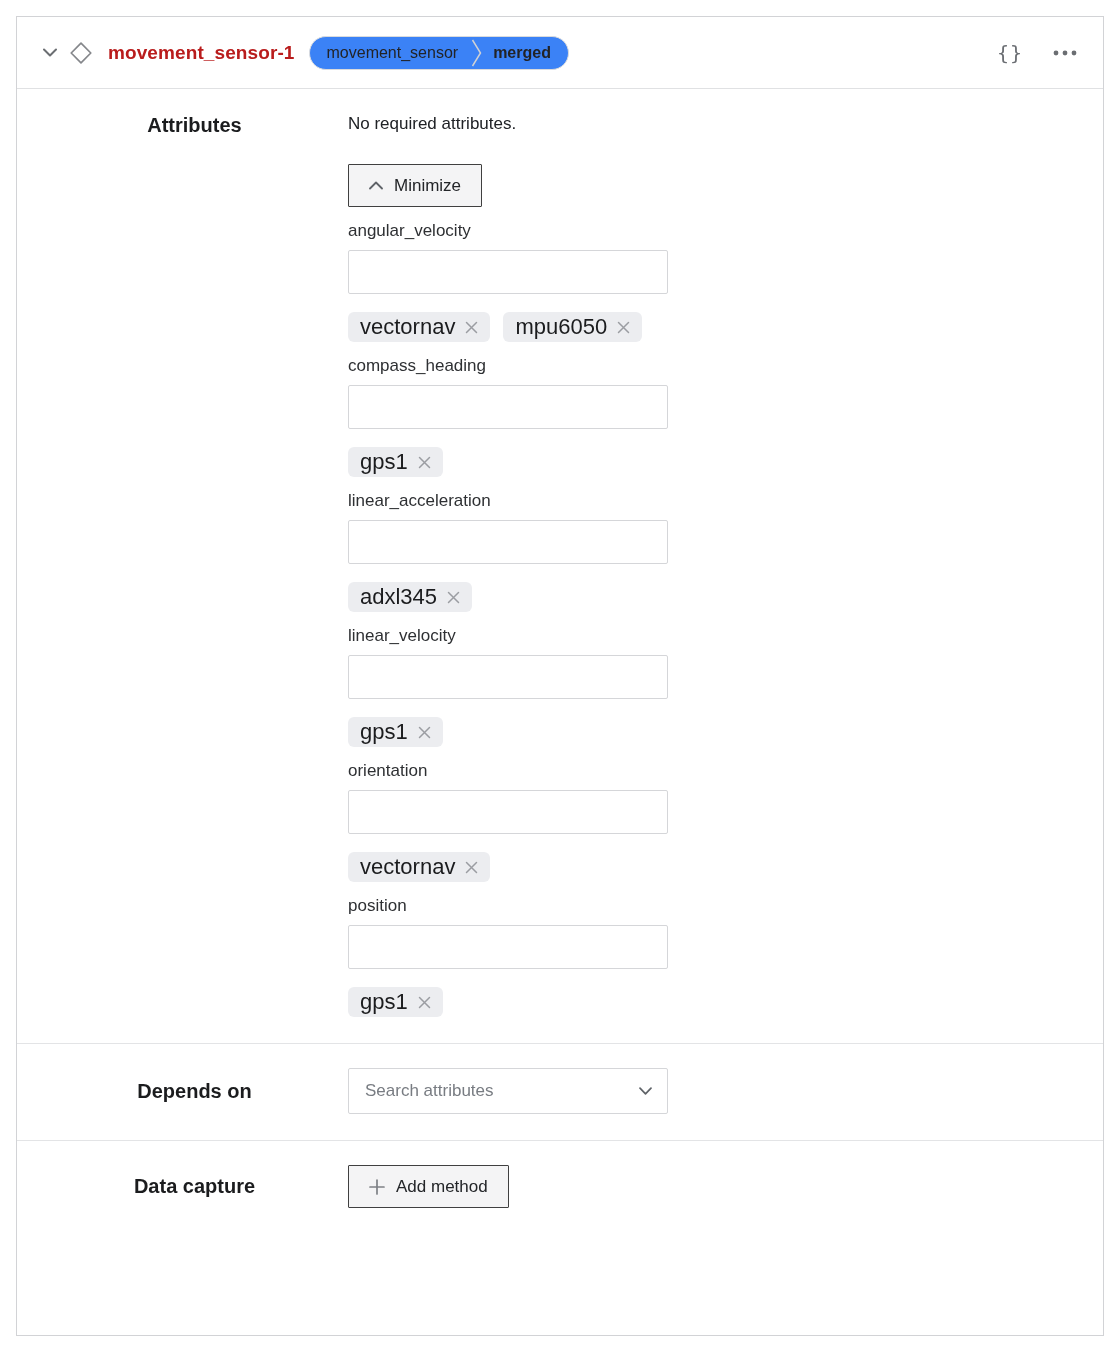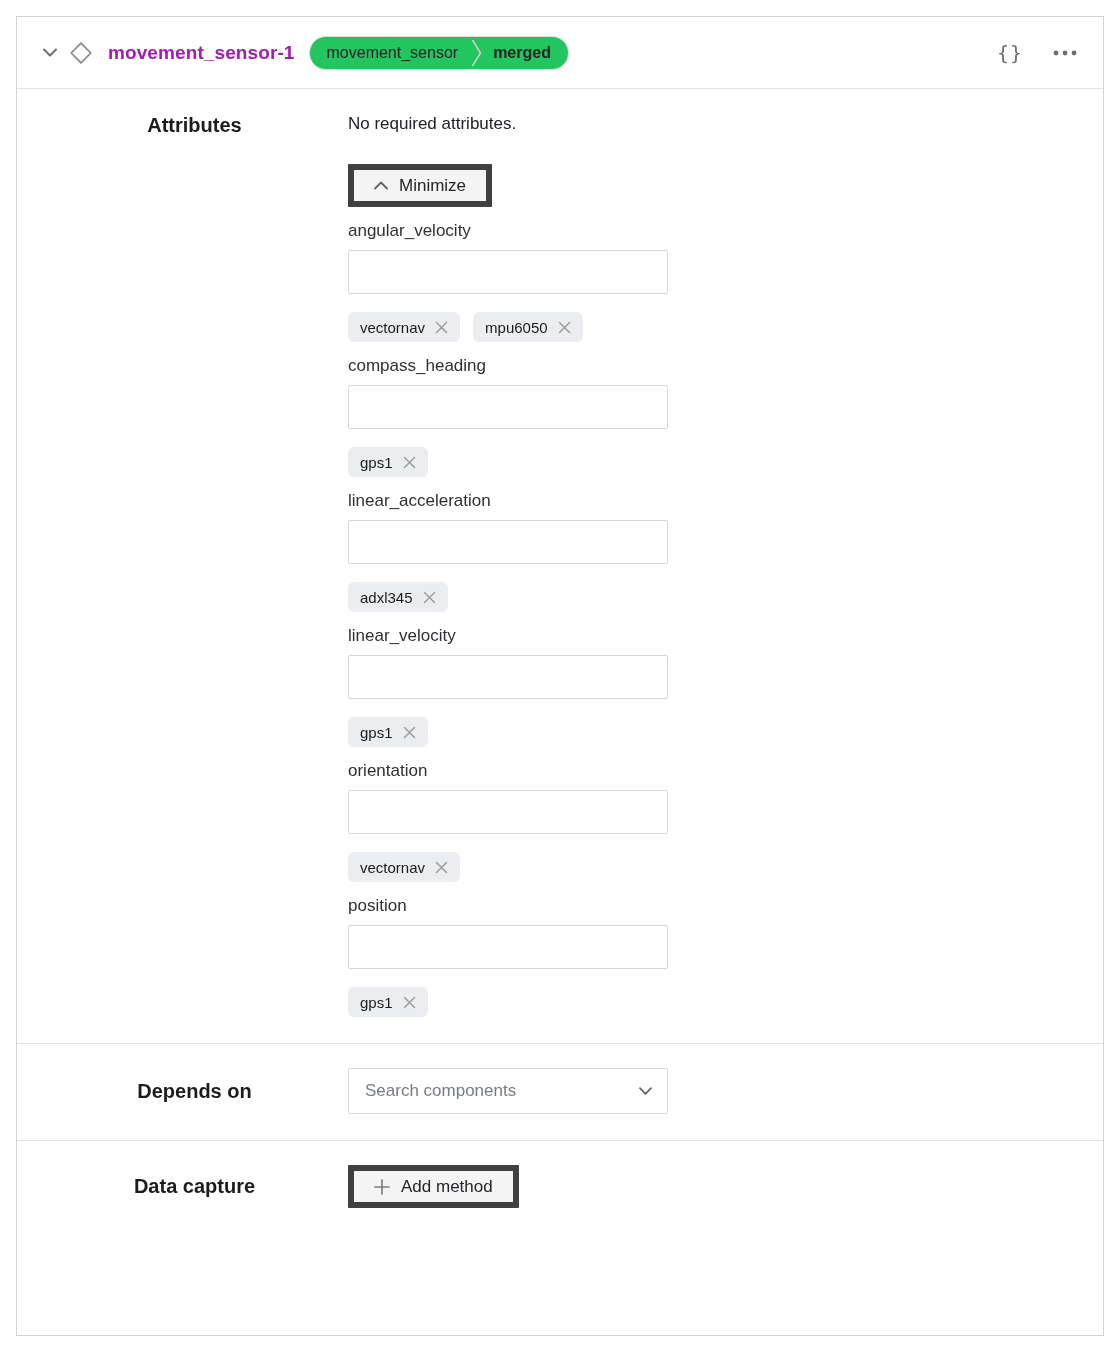--- a/index.html
+++ b/index.html
@@ -9,24 +9,24 @@
     position: absolute; left: 16px; top: 16px; width: 1088px; height: 1320px;
     background: #fff; border: 1px solid #d2d3d6;
   }
   
   .card-header {
     height: 72px; border-bottom: 1px solid #e0e1e3;
     display: flex; align-items: center; padding: 0 26px;
   }
   .hdr-caret { width: 26px; display: flex; justify-content: flex-start; cursor: pointer; }
   .hdr-diamond { margin-right: 15px; display: flex; }
-  .hdr-title { font-size: 19px; font-weight: 700; color: #a21caf; letter-spacing: .1px; }
+  .hdr-title { font-size: 19px; font-weight: 700; color: #b91c1c; letter-spacing: .1px; }
   .pill {
     margin-left: 14px; display: inline-flex; align-items: center; height: 34px;
-    background: #22c55e; border: 1px solid #dadbdd; border-radius: 999px;
+    background: #3b82f6; border: 1px solid #dadbdd; border-radius: 999px;
     font-size: 16px; color: #222326; overflow: hidden;
   }
   .pill-type { padding: 0 13px 0 17px; }
   .pill-sep { display: flex; align-items: center; height: 34px; }
   .pill-model { padding: 0 17px 0 11px; font-weight: 700; }
   .hdr-right { margin-left: auto; display: flex; align-items: center; gap: 30px; }
   .braces { font-size: 20px; color: #6b6e73; letter-spacing: 1px; cursor: pointer;
     font-family: "DejaVu Sans Mono", monospace; }
   .menu-dots { display: flex; cursor: pointer; }
   
@@ -35,37 +35,37 @@
     padding: 24px 24px 26px 24px;
   }
   .section + .section { border-top: 1px solid #e3e4e6; }
   .section-label { font-size: 20px; font-weight: 700; color: #1b1c1e; padding-top: 1px; text-align: center; }
   .section.v-center { align-items: center; }
   .section.v-center .section-label { padding-top: 0; }
   
   .attr-note { font-size: 17px; color: #202226; line-height: 22px; }
   .btn {
     display: inline-flex; align-items: center; gap: 11px; height: 43px;
-    background: #f4f4f5; border: 6px solid #404040; padding: 0 20px;
+    background: #f4f4f5; border: 1px solid #404040; padding: 0 20px;
     font-size: 17px; color: #232528; cursor: pointer; border-radius: 1px;
     font-family: inherit;
   }
   .minimize-btn { margin-top: 29px; }
   .field { margin-top: 14px; }
   .field-label { font-size: 17px; color: #2e3033; margin-bottom: 9px; }
   .field-input {
     width: 320px; height: 44px; border: 1px solid #d5d6d9; border-radius: 2px;
     background: #fff; font-size: 16px; padding: 0 12px; font-family: inherit;
     color: #1c1d1f; display: block;
   }
   .tags { margin-top: 18px; display: flex; gap: 13px; }
   .tag {
     display: inline-flex; align-items: center; gap: 10px;
     background: #ecedf0; border-radius: 6px; padding: 0 12px; height: 30px;
-    font-size: 15px; color: #1b1c1e;
+    font-size: 22px; color: #1b1c1e;
   }
   .tag-remove { display: flex; align-items: center; cursor: pointer; }
   
   .select-box {
     width: 320px; height: 46px; border: 1px solid #d5d6d9; border-radius: 2px;
     background: #fff; display: flex; align-items: center; justify-content: space-between;
     padding: 0 15px 0 16px; cursor: pointer;
   }
   .select-placeholder { font-size: 17px; color: #787c82; }
   svg { display: block; }
@@ -220,21 +220,21 @@
 </div>
   </div>
 </div>
     </div>
   </div>
 
   <div class="section v-center">
     <div class="section-label">Depends on</div>
     <div>
       <div class="select-box">
-        <span class="select-placeholder">Search components</span>
+        <span class="select-placeholder">Search attributes</span>
         <span>
           <svg width="13" height="8" viewBox="0 0 13 8">
               <path d="M1 1.2 L6.5 6.8 L12 1.2" fill="none" stroke="#5f6368" stroke-width="1.7" stroke-linecap="round" stroke-linejoin="round"></path>
             </svg>
         </span>
       </div>
     </div>
   </div>
 
   <div class="section v-center">

